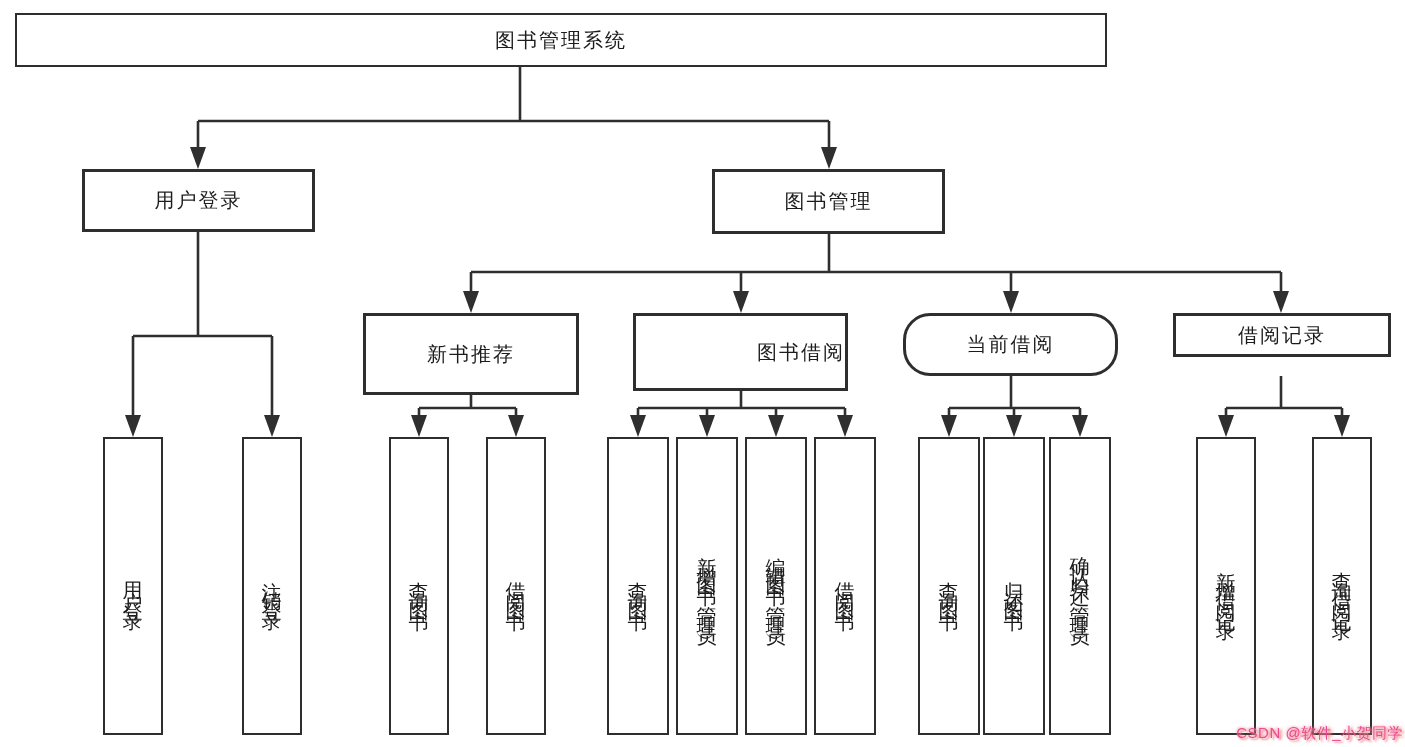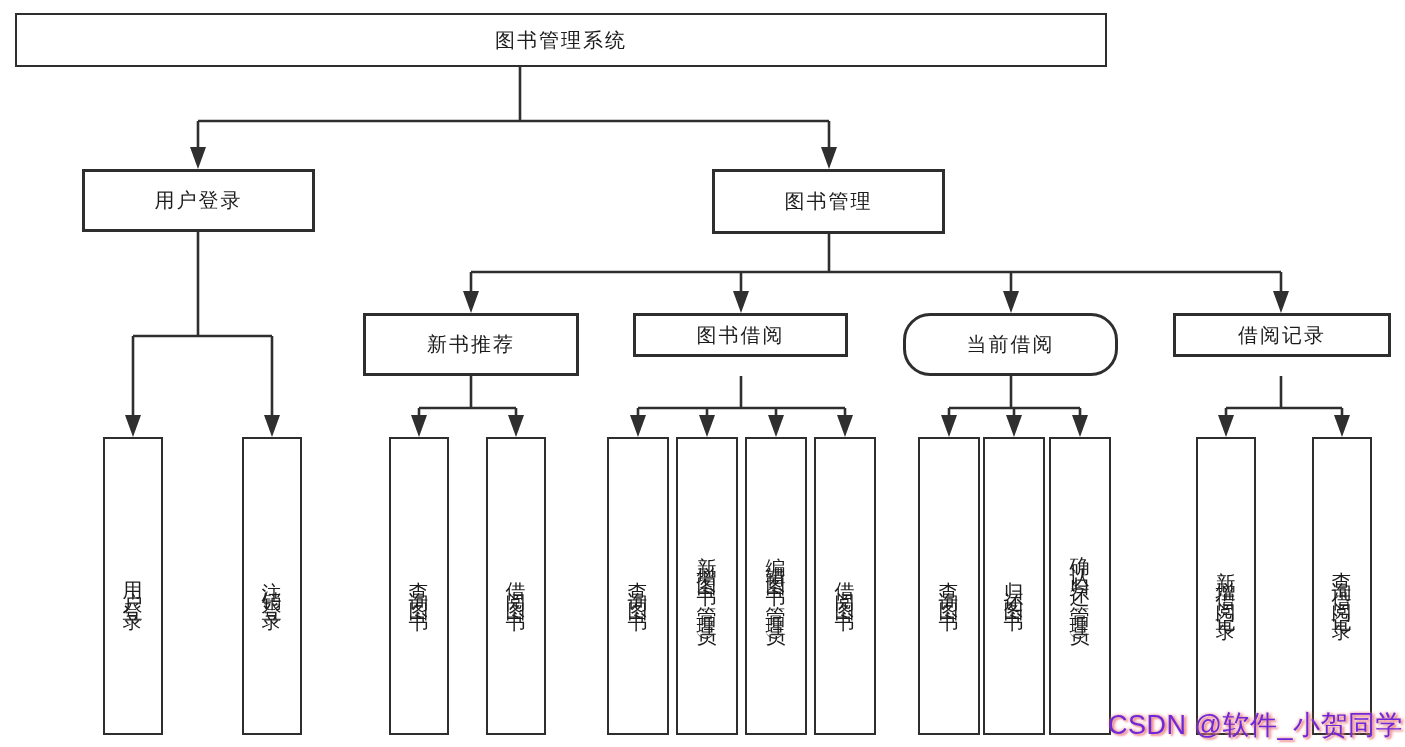--- a/index.html
+++ b/index.html
@@ -47,22 +47,22 @@
     text-orientation: mixed;
     font-size: 20px;
     letter-spacing: 10px;
     line-height: 1;
     white-space: nowrap;
   }
   .watermark {
     position: absolute;
     right: 2px;
     bottom: 4px;
-    font-size: 27px;
-    color: #6d28d9;
+    font-size: 15px;
+    color: #ec4899;
     letter-spacing: 0.5px;
     text-shadow: 2px 2px 2px rgba(238, 130, 130, 0.85),
                 -1px -1px 2px rgba(238, 130, 130, 0.45),
                  3px 0px 3px rgba(238, 130, 130, 0.55);
     white-space: nowrap;
   }
 </style>
 </head>
 <body>
 
@@ -130,24 +130,24 @@
     <span>图书管理系统</span>
   </div>
 
   <div class="box h" style="left:82px; top:169px; width:233px; height:63px;">
     <span>用户登录</span>
   </div>
   <div class="box h" style="left:712px; top:169px; width:233px; height:65px;">
     <span>图书管理</span>
   </div>
 
-  <div class="box h" style="left:363px; top:313px; width:216px; height:63px;">
+  <div class="box h" style="left:363px; top:313px; width:216px; height:82px;">
     <span>新书推荐</span>
   </div>
-  <div class="box h" style="left:633px; top:313px; width:215px; height:44px;">
+  <div class="box h" style="left:633px; top:313px; width:215px; height:78px;justify-content:flex-end;">
     <span>图书借阅</span>
   </div>
   <div class="box h" style="left:903px; top:313px; width:215px; height:63px;border-radius:27px;">
     <span>当前借阅</span>
   </div>
   <div class="box h" style="left:1173px; top:313px; width:218px; height:44px;">
     <span>借阅记录</span>
   </div>
 
   <div class="box v" style="left:103px; top:437px; width:60px; height:298px;">

